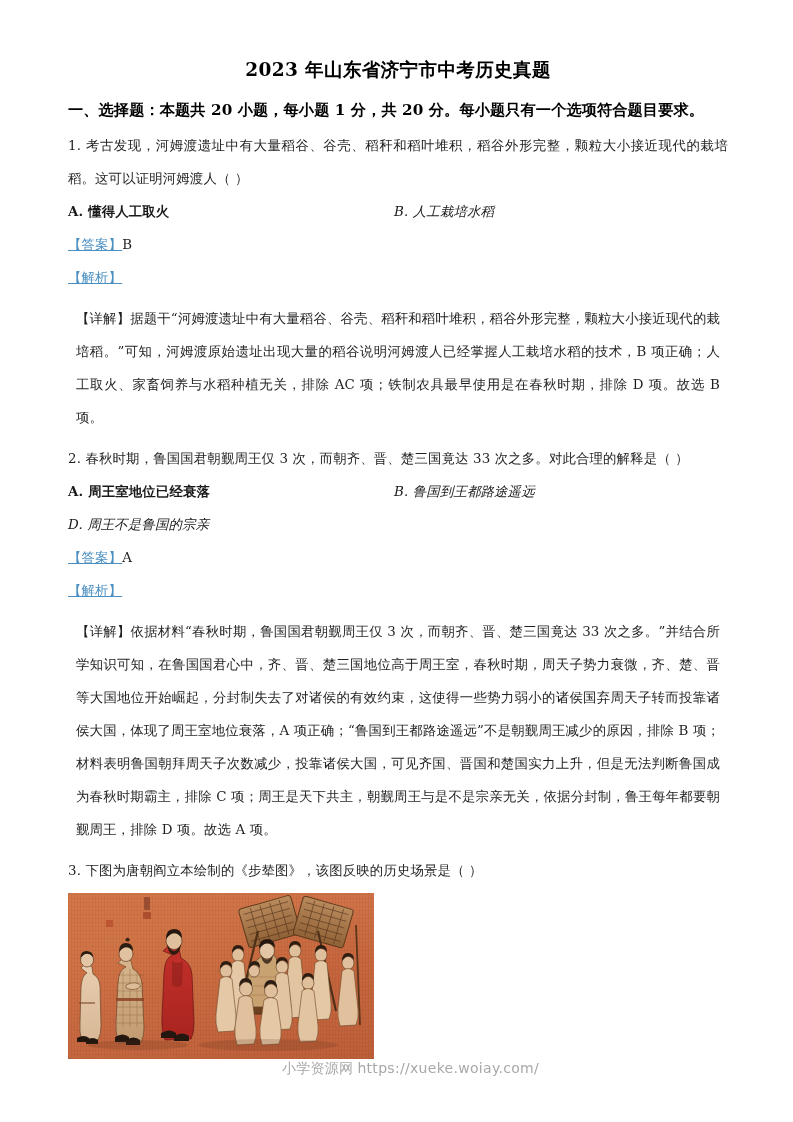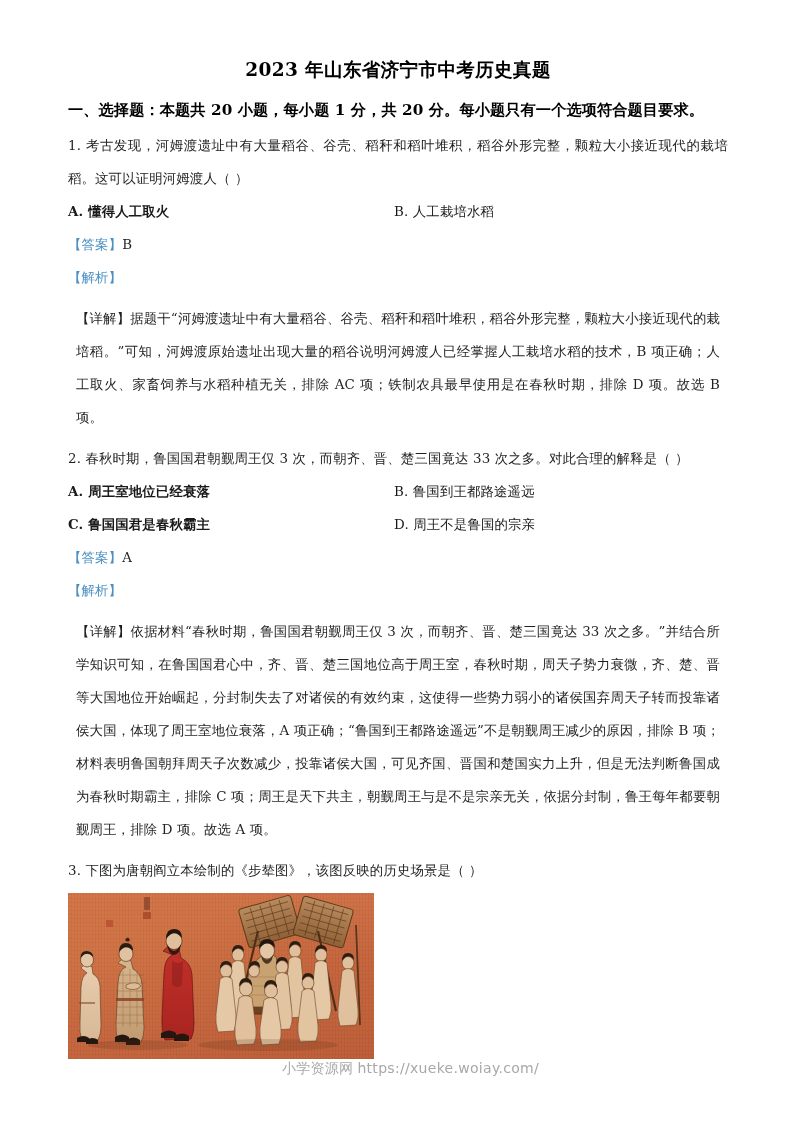--- a/index.html
+++ b/index.html
@@ -63,23 +63,24 @@
     display: flex;
     width: 100%;
     font-size: 13.4px;
     line-height: 33px;
     letter-spacing: 0.15px;
   }
   .opt-col {
     box-sizing: border-box;
   }
   .opt-col.left { width: 326px; font-weight: bold; }
-  .opt-col.right { width: 334px; }
+  .opt-col.right { width: 334px; font-style: italic; }
   .label-blue {
     color: #4a8fc2;
+    text-decoration: underline;
   }
   .ans-line {
     font-size: 13.4px;
     line-height: 33px;
     letter-spacing: 0.15px;
   }
   .ans-line .val { color: #1f1f1f; }
   .analysis-line {
     font-size: 13.4px;
     line-height: 33px;
@@ -164,21 +165,20 @@
     </div>
 
     <div class="q-block">
       <p class="para stem">2. 春秋时期，鲁国国君朝觐周王仅 3 次，而朝齐、晋、楚三国竟达 33 次之多。对此合理的解释是（      ）</p>
 
       <div class="opts">
         <div class="opt-col left">A. 周王室地位已经衰落</div>
         <div class="opt-col right">B. 鲁国到王都路途遥远</div>
       </div>
       <div class="opts">
-        <div class="opt-col left">C. 鲁国国君是春秋霸主</div>
         <div class="opt-col right">D. 周王不是鲁国的宗亲</div>
       </div>
 
       <div class="ans-line"><span class="label-blue">【答案】</span><span class="val">A</span></div>
 
       <div class="analysis-line"><span class="label-blue">【解析】</span></div>
 
       <p class="detail">【详解】依据材料“春秋时期，鲁国国君朝觐周王仅 3 次，而朝齐、晋、楚三国竟达 33 次之多。”并结合所学知识可知，在鲁国国君心中，齐、晋、楚三国地位高于周王室，春秋时期，周天子势力衰微，齐、楚、晋等大国地位开始崛起，分封制失去了对诸侯的有效约束，这使得一些势力弱小的诸侯国弃周天子转而投靠诸侯大国，体现了周王室地位衰落，A 项正确；“鲁国到王都路途遥远”不是朝觐周王减少的原因，排除 B 项；材料表明鲁国朝拜周天子次数减少，投靠诸侯大国，可见齐国、晋国和楚国实力上升，但是无法判断鲁国成为春秋时期霸主，排除 C 项；周王是天下共主，朝觐周王与是不是宗亲无关，依据分封制，鲁王每年都要朝觐周王，排除 D 项。故选 A 项。</p>
     </div>
 

